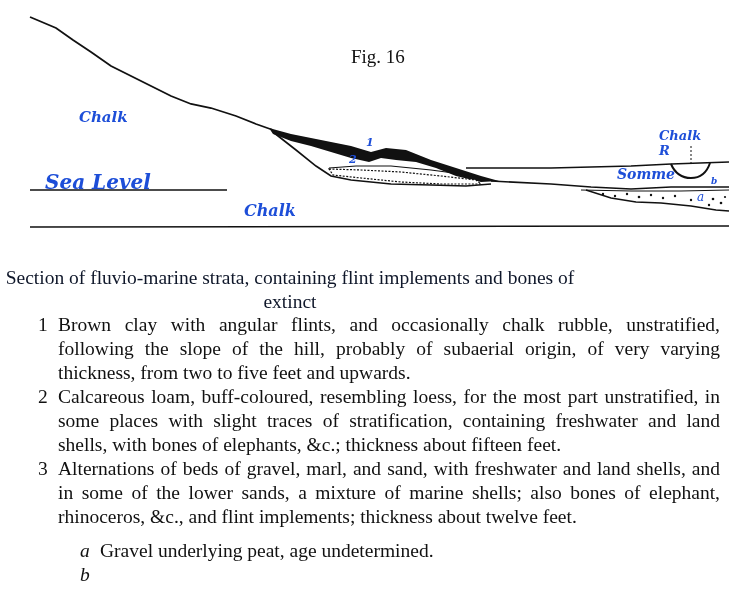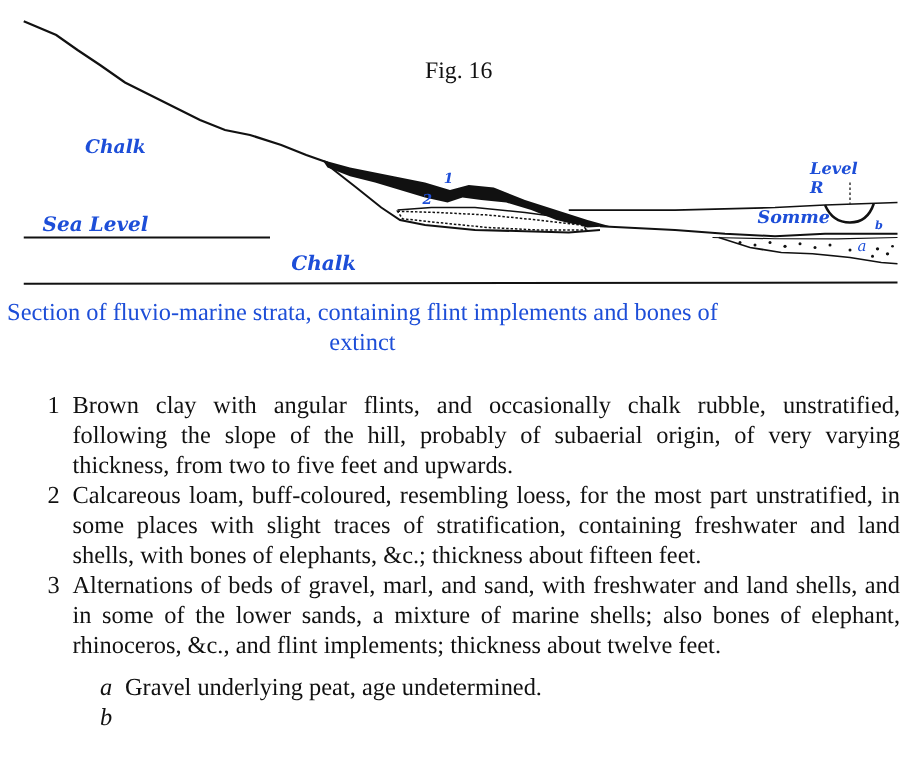--- a/index.html
+++ b/index.html
@@ -1,20 +1,20 @@
 <!DOCTYPE html>
 <html><head>
 <meta charset="utf-8">
 <style>
   html, body { margin: 0; padding: 0; background: #ffffff; }
   body { width: 736px; height: 614px; position: relative; overflow: hidden; color: #111; }
-  .figure { position: absolute; left: 0; top: 0; width: 588px; height: 240px; }
+  .figure { position: absolute; left: 11px; top: 0; width: 588px; height: 240px; }
   .fig-title { position: absolute; left: 340px; top: 46px; font-family: "Liberation Serif", serif; font-size: 19px; color: #111; }
   .lbl { position: absolute; font-family: "DejaVu Serif", serif; font-style: italic; font-weight: bold; color: #1d4ed8; }
-  .caption { position: absolute; left: 0; top: 239px; width: 580px; text-align: center; font-family: "Liberation Serif", serif; font-size: 19.5px; line-height: 24px; color: #1d4ed8; }
+  .caption { position: absolute; left: 0; top: 266px; width: 580px; text-align: center; font-family: "Liberation Serif", serif; font-size: 19.5px; line-height: 24px; color: #0f172a; }
   .list { position: absolute; left: 38px; top: 313px; width: 682px; font-family: "Liberation Serif", serif; font-size: 19.5px; line-height: 24px; color: #111; }
   .item { display: flex; }
   .num { width: 20px; flex: none; }
   .txt { flex: 1; text-align: justify; }
   .subitems { margin-top: 10px; margin-left: 42px; }
   .sub { display: flex; }
   .letter { width: 20px; flex: none; font-style: italic; }
 </style>
 </head>
 <body>
@@ -58,25 +58,25 @@
     <path d="M660,164 Q666,178 680,178 Q694,178 699,163" fill="none" stroke="#111" stroke-width="2"></path>
     <line x1="680" y1="146" x2="680" y2="163" stroke="#111" stroke-width="1" stroke-dasharray="2,2"></line>
 
     <line x1="19" y1="190" x2="216" y2="190" stroke="#111" stroke-width="1.6"></line>
 
     <line x1="19" y1="227" x2="718" y2="226" stroke="#111" stroke-width="1.6"></line>
   </svg>
 
   <div class="fig-title">Fig. 16</div>
   <div class="lbl" style="left:68px;top:108px;font-size:15px;">Chalk</div>
-  <div class="lbl" style="left:34px;top:170px;font-size:16px;">Sea Level</div>
+  <div class="lbl" style="left:34px;top:170px;font-size:20px;">Sea Level</div>
   <div class="lbl" style="left:233px;top:201px;font-size:16px;">Chalk</div>
   <div class="lbl" style="left:355px;top:136px;font-size:11px;">1</div>
   <div class="lbl" style="left:338px;top:153px;font-size:11px;">2</div>
-  <div class="lbl" style="left:648px;top:128px;font-size:13px;">Level R</div>
+  <div class="lbl" style="left:648px;top:128px;font-size:13px;">Chalk R</div>
   <div class="lbl" style="left:606px;top:166px;font-size:14px;">Somme</div>
   <div class="lbl" style="left:686px;top:190px;font-size:12px;font-weight:normal;">a</div>
   <div class="lbl" style="left:700px;top:176px;font-size:9px;">b</div>
 </div>
 
 <div class="caption">
   <div>Section of fluvio-marine strata, containing flint implements and bones of extinct</div>
 </div>
 
 <div class="list">

